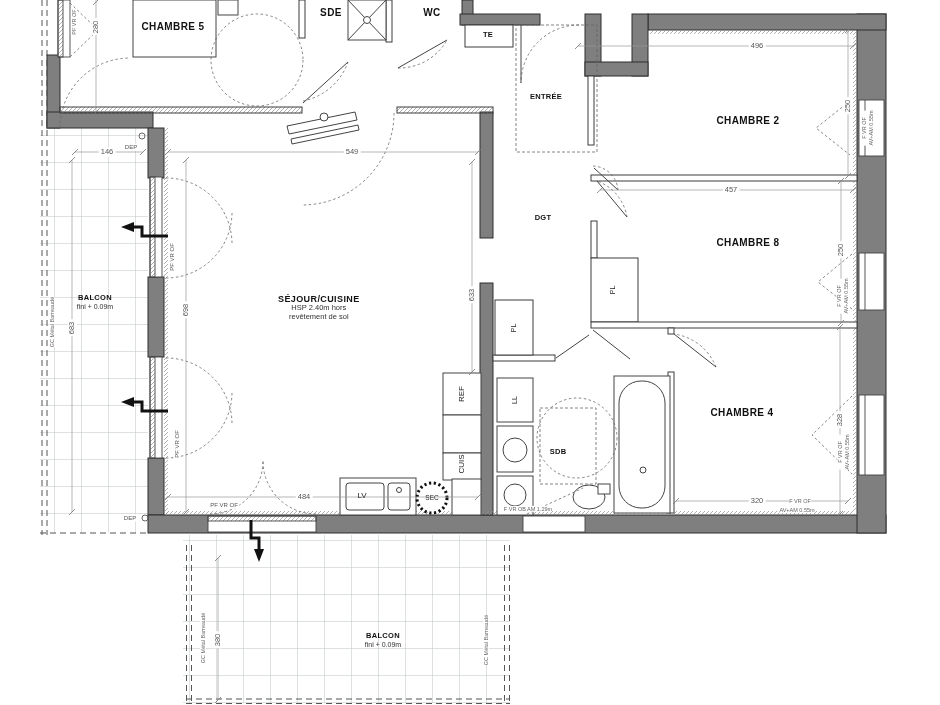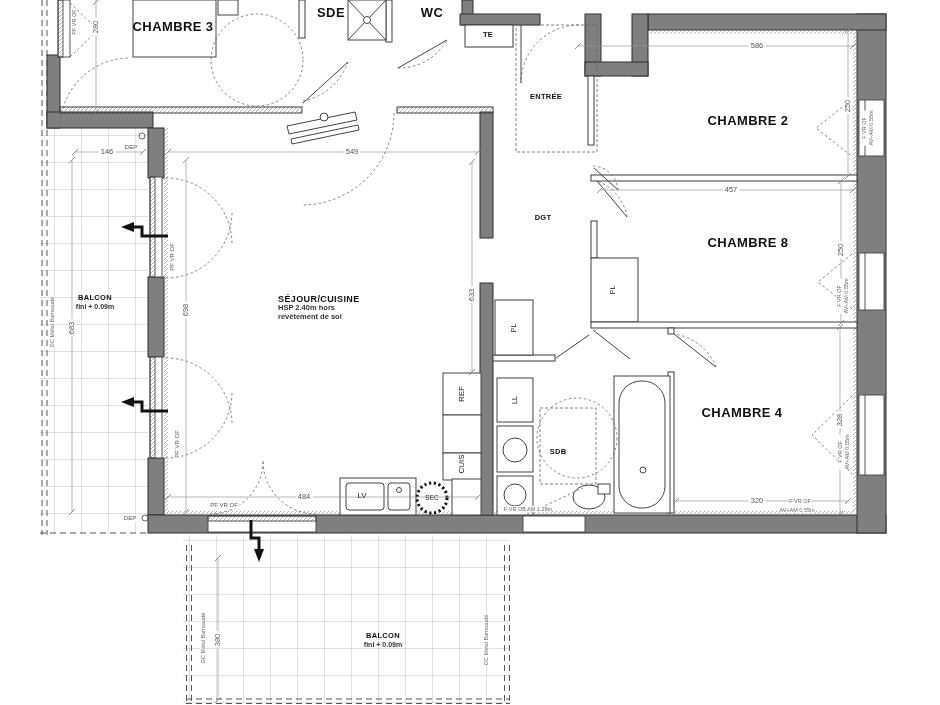--- a/index.html
+++ b/index.html
@@ -1,28 +1,28 @@
 <!DOCTYPE html>
 <html><head>
 <meta charset="utf-8">
 <style>
   html,body{margin:0;padding:0;background:#fff;}
   .plan{position:relative;width:940px;height:705px;background:#ffffff;overflow:hidden;
         font-family:"Liberation Sans",sans-serif;color:#1d1d1d;}
   .plan svg{position:absolute;left:0;top:0;}
   .lb{position:absolute;transform:translate(-50%,-50%);white-space:nowrap;line-height:1.15;}
-  .room{font-weight:bold;font-size:13px;letter-spacing:.4px;color:#111;}
+  .room{font-weight:bold;font-size:10px;letter-spacing:.4px;color:#111;}
   .room-sm{font-weight:bold;font-size:7.5px;letter-spacing:.3px;color:#111;}
-  .sub{font-size:7.5px;color:#333;font-weight:bold;}
+  .sub{font-size:7.5px;color:#333;font-weight:normal;}
   .dim{font-size:7.5px;color:#555;background:#fff;padding:0 2px;}
   .tiny{font-size:6px;color:#555;background:#fff;padding:0 1px;}
   .micro{font-size:5.5px;color:#666;background:#fff;}
   .rot{transform:translate(-50%,-50%) rotate(-90deg);}
   .blk{text-align:center;}
-  .left{transform:translate(0,-50%);text-align:left;}
+  .left{transform:translate(0,-50%);text-align:center;}
   .winlbl{font-size:5.5px;color:#666;line-height:1.2;text-align:center;background:#fff;}
   .winlbl span{display:block;}
 </style>
 </head>
 <body>
 
 <div class="plan">
 
 <svg width="940" height="705" viewBox="0 0 940 705">
   <defs>
@@ -215,21 +215,21 @@
     <polygon points="134,397 134,407 121,402"></polygon>
     <polygon points="254,549 264,549 259,562"></polygon>
   </g>
 
   <g fill="none" stroke="#555" stroke-width="0.9">
     <circle cx="142" cy="136" r="3"></circle>
     <circle cx="145" cy="518" r="3"></circle>
   </g>
 </svg>
 
-<span class="lb room" style="left:173px;top:27px">CHAMBRE 3</span>
+<span class="lb room" style="left:173px;top:27px">CHAMBRE 5</span>
 <span class="lb room" style="left:331px;top:13px">SDE</span>
 <span class="lb room" style="left:432px;top:13px">WC</span>
 <span class="lb room-sm" style="left:488px;top:35px">TE</span>
 <span class="lb room-sm" style="left:546px;top:97px">ENTRÉE</span>
 <span class="lb room" style="left:748px;top:121px">CHAMBRE 2</span>
 <span class="lb room" style="left:748px;top:243px">CHAMBRE 8</span>
 <span class="lb room" style="left:742px;top:413px">CHAMBRE 4</span>
 <span class="lb room-sm" style="left:543px;top:218px">DGT</span>
 <span class="lb room-sm" style="left:558px;top:452px">SDB</span>
 
@@ -254,21 +254,21 @@
 <span class="lb rot" style="left:462px;top:394px;font-size:8px">REF</span>
 <span class="lb rot" style="left:462px;top:464px;font-size:8px">CUIS</span>
 <span class="lb" style="left:362px;top:496px;font-size:8px">LV</span>
 <span class="lb" style="left:432px;top:498px;font-size:6.5px">SEC</span>
 <span class="lb tiny" style="left:131px;top:147px">DEP</span>
 <span class="lb tiny" style="left:130px;top:518px">DEP</span>
 
 <span class="lb dim rot" style="left:96px;top:27px">280</span>
 <span class="lb dim" style="left:107px;top:152px">146</span>
 <span class="lb dim" style="left:352px;top:152px">549</span>
-<span class="lb dim" style="left:757px;top:46px">586</span>
+<span class="lb dim" style="left:757px;top:46px">496</span>
 <span class="lb dim" style="left:731px;top:190px">457</span>
 <span class="lb dim rot" style="left:848px;top:106px">250</span>
 <span class="lb dim rot" style="left:841px;top:250px">250</span>
 <span class="lb dim rot" style="left:840px;top:420px">328</span>
 <span class="lb dim" style="left:757px;top:501px">320</span>
 <span class="lb dim rot" style="left:186px;top:310px">698</span>
 <span class="lb dim rot" style="left:472px;top:295px">633</span>
 <span class="lb dim" style="left:304px;top:497px">484</span>
 <span class="lb dim rot" style="left:72px;top:328px">683</span>
 <span class="lb dim rot" style="left:218px;top:640px">380</span>

